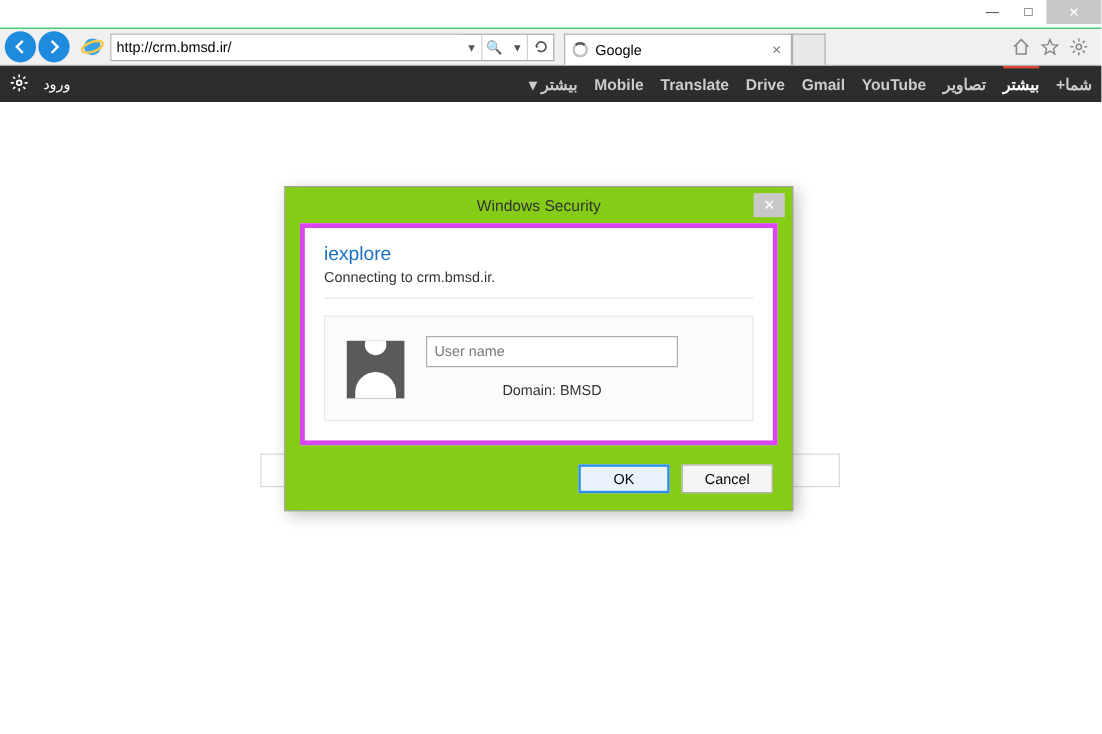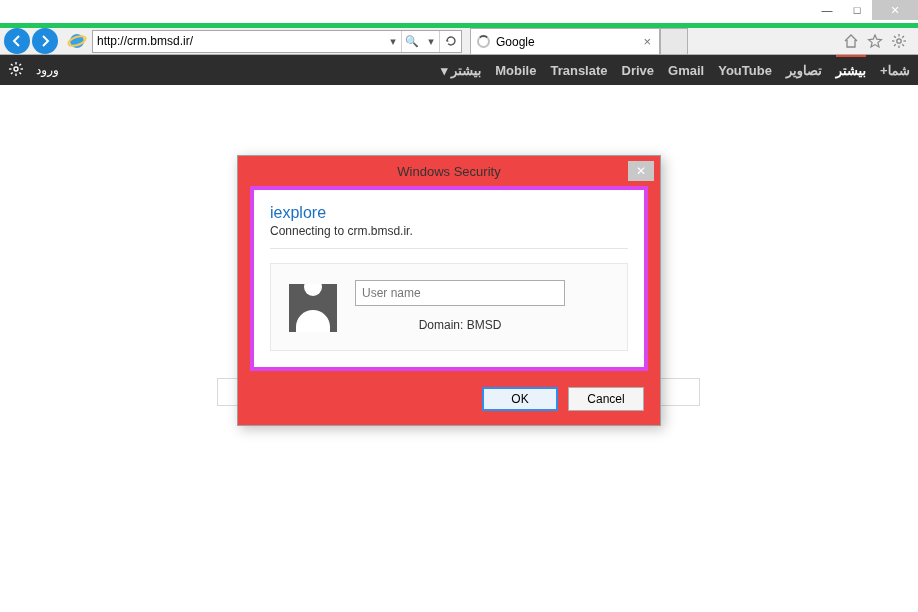--- a/index.html
+++ b/index.html
@@ -4,21 +4,21 @@
 <style>
   * { box-sizing: border-box; margin: 0; padding: 0; font-family: "Segoe UI", Tahoma, sans-serif; }
   body { width: 918px; height: 612px; overflow: hidden; background: #fff; position: relative; }
 
   
   .titlebar { height: 23px; background: #fff; display: flex; justify-content: flex-end; align-items: flex-start; }
   .titlebar .win-btn { width: 30px; height: 20px; display:flex; align-items:center; justify-content:center; font-size:11px; color:#333; }
   .titlebar .win-btn.close { background:#c8c8c8; color:#fff; width:46px; height:20px; }
 
   
-  .navbar { height: 32px; background:#f0f0f0; border-top:5px solid #22c55e; border-bottom:1px solid #b0b0b0; display:flex; align-items:center; padding:0 4px; gap:2px; }
+  .navbar { height: 32px; background:#f0f0f0; border-top:1px solid #22c55e; border-bottom:1px solid #b0b0b0; display:flex; align-items:center; padding:0 4px; gap:2px; }
   .nav-circle { width:26px; height:26px; border-radius:50%; background:#1e8bde; display:flex; align-items:center; justify-content:center; color:#fff; }
   .nav-circle svg { stroke:#fff; }
   .ie-logo { width:22px; height:22px; margin-left:6px; display:flex; align-items:center; justify-content:center; }
   .addr-wrap { flex:0 0 370px; height:23px; border:1px solid #a8a8a8; background:#fff; display:flex; align-items:center; margin-left:2px; }
   .addr-input { flex:1; border:none; outline:none; font-size:12px; padding:0 4px; height:100%; }
   .addr-btn { width:22px; height:100%; display:flex; align-items:center; justify-content:center; border-left:1px solid #d0d0d0; color:#555; font-size:11px;}
   .addr-btn.drop{border-left:none; width:16px;}
   .tab-strip { display:flex; align-items:flex-end; margin-left:6px; height:100%; }
   .tab { height:26px; min-width:190px; background:#fff; border:1px solid #b0b0b0; border-bottom:none; display:flex; align-items:center; padding:0 6px; font-size:12px; gap:6px; margin-top:5px; position:relative;}
   .tab .spinner{ width:13px;height:13px;border:2px solid #c0c0c0;border-top-color:#555;border-radius:50%;}
@@ -36,21 +36,21 @@
   .gbar .right-links span{ color:#ccc; font-size:13px; font-weight:bold; cursor:pointer;}
   .gbar .right-links span.active{ color:#fff; border-top:2px solid #dd4b39; padding-top:6px; margin-top:-8px;}
   .gbar .caret{font-size:9px; color:#999;}
 
   
   .content { position:relative; height: calc(612px - 23px - 32px - 30px); background:#fff; }
   .search-stub-left{ position:absolute; top:293px; left:217px; width:20px; height:28px; border:1px solid #d9d9d9; border-right:none; background:#fff;}
   .search-stub-right{ position:absolute; top:293px; left:660px; width:40px; height:28px; border:1px solid #d9d9d9; border-left:none; background:#fff;}
 
   
-  .dialog { position:absolute; top:70px; left:237px; width:424px; background:#ef4444; border:1px solid #a0a0a0; box-shadow:3px 3px 12px rgba(0,0,0,.25); }
+  .dialog { position:absolute; top:70px; left:237px; width:424px; background:#84cc16; border:1px solid #a0a0a0; box-shadow:3px 3px 12px rgba(0,0,0,.25); }
   .dlg-title{ height:30px; display:flex; align-items:center; justify-content:center; position:relative; font-size:13px; color:#333;}
   .dlg-close{ position:absolute; right:6px; top:5px; width:26px; height:20px; background:#c8c8c8; color:#fff; display:flex;align-items:center;justify-content:center; font-size:12px;}
   .dlg-body{ margin:0 12px 12px 12px; background:#fff; border:4px solid #d946ef; padding:14px 16px 16px 16px;}
   .dlg-app{ color:#1a6fc4; font-size:16px; margin-bottom:2px;}
   .dlg-msg{ font-size:12px; color:#333; margin-bottom:10px;}
   .dlg-hr{ border:none; border-top:1px solid #e5e5e5; margin-bottom:14px;}
   .cred-box{ border:1px solid #e8e8e8; background:#fbfbfb; padding:16px 18px 18px 18px; display:flex; gap:18px;}
   .avatar{ width:48px; height:48px; background:#5a5a5a; display:flex; align-items:flex-end; justify-content:center; overflow:hidden; margin-top:4px; flex-shrink:0;}
   .avatar .head{ width:18px;height:18px;border-radius:50%;background:#fff; position:relative; top:-14px;}
   .avatar .body{ width:34px;height:22px;border-radius:17px 17px 0 0;background:#fff;}

